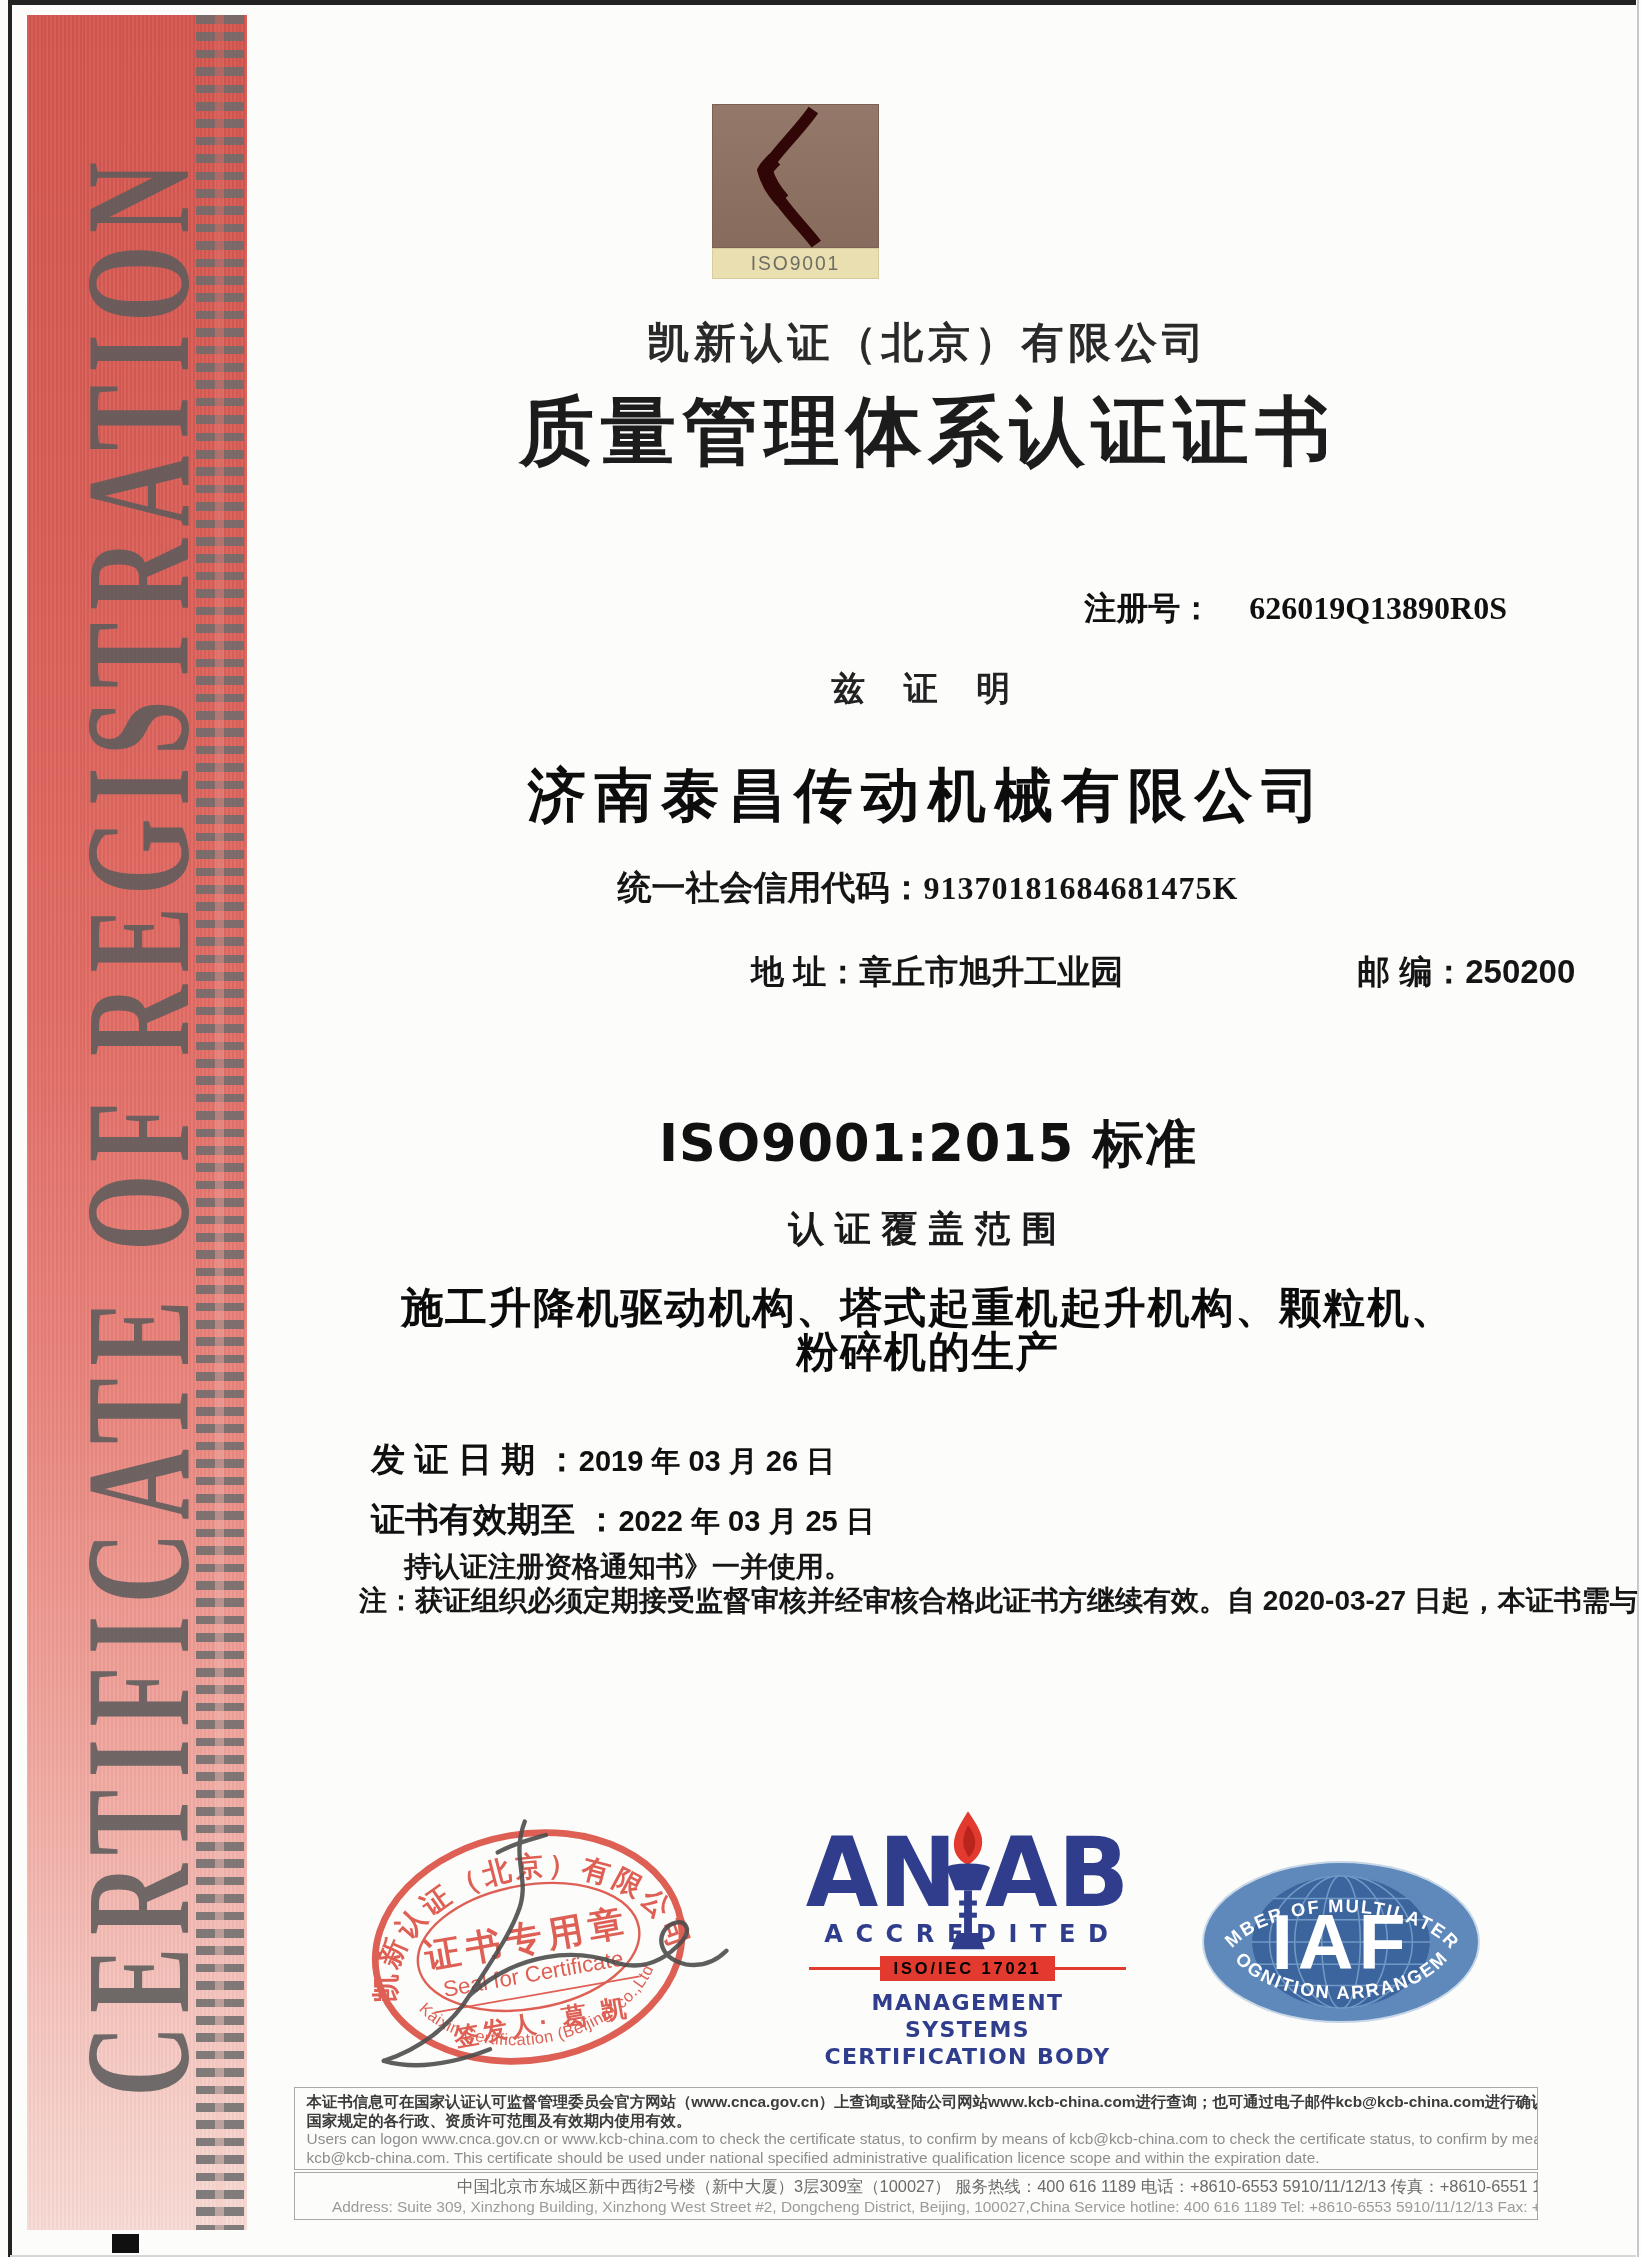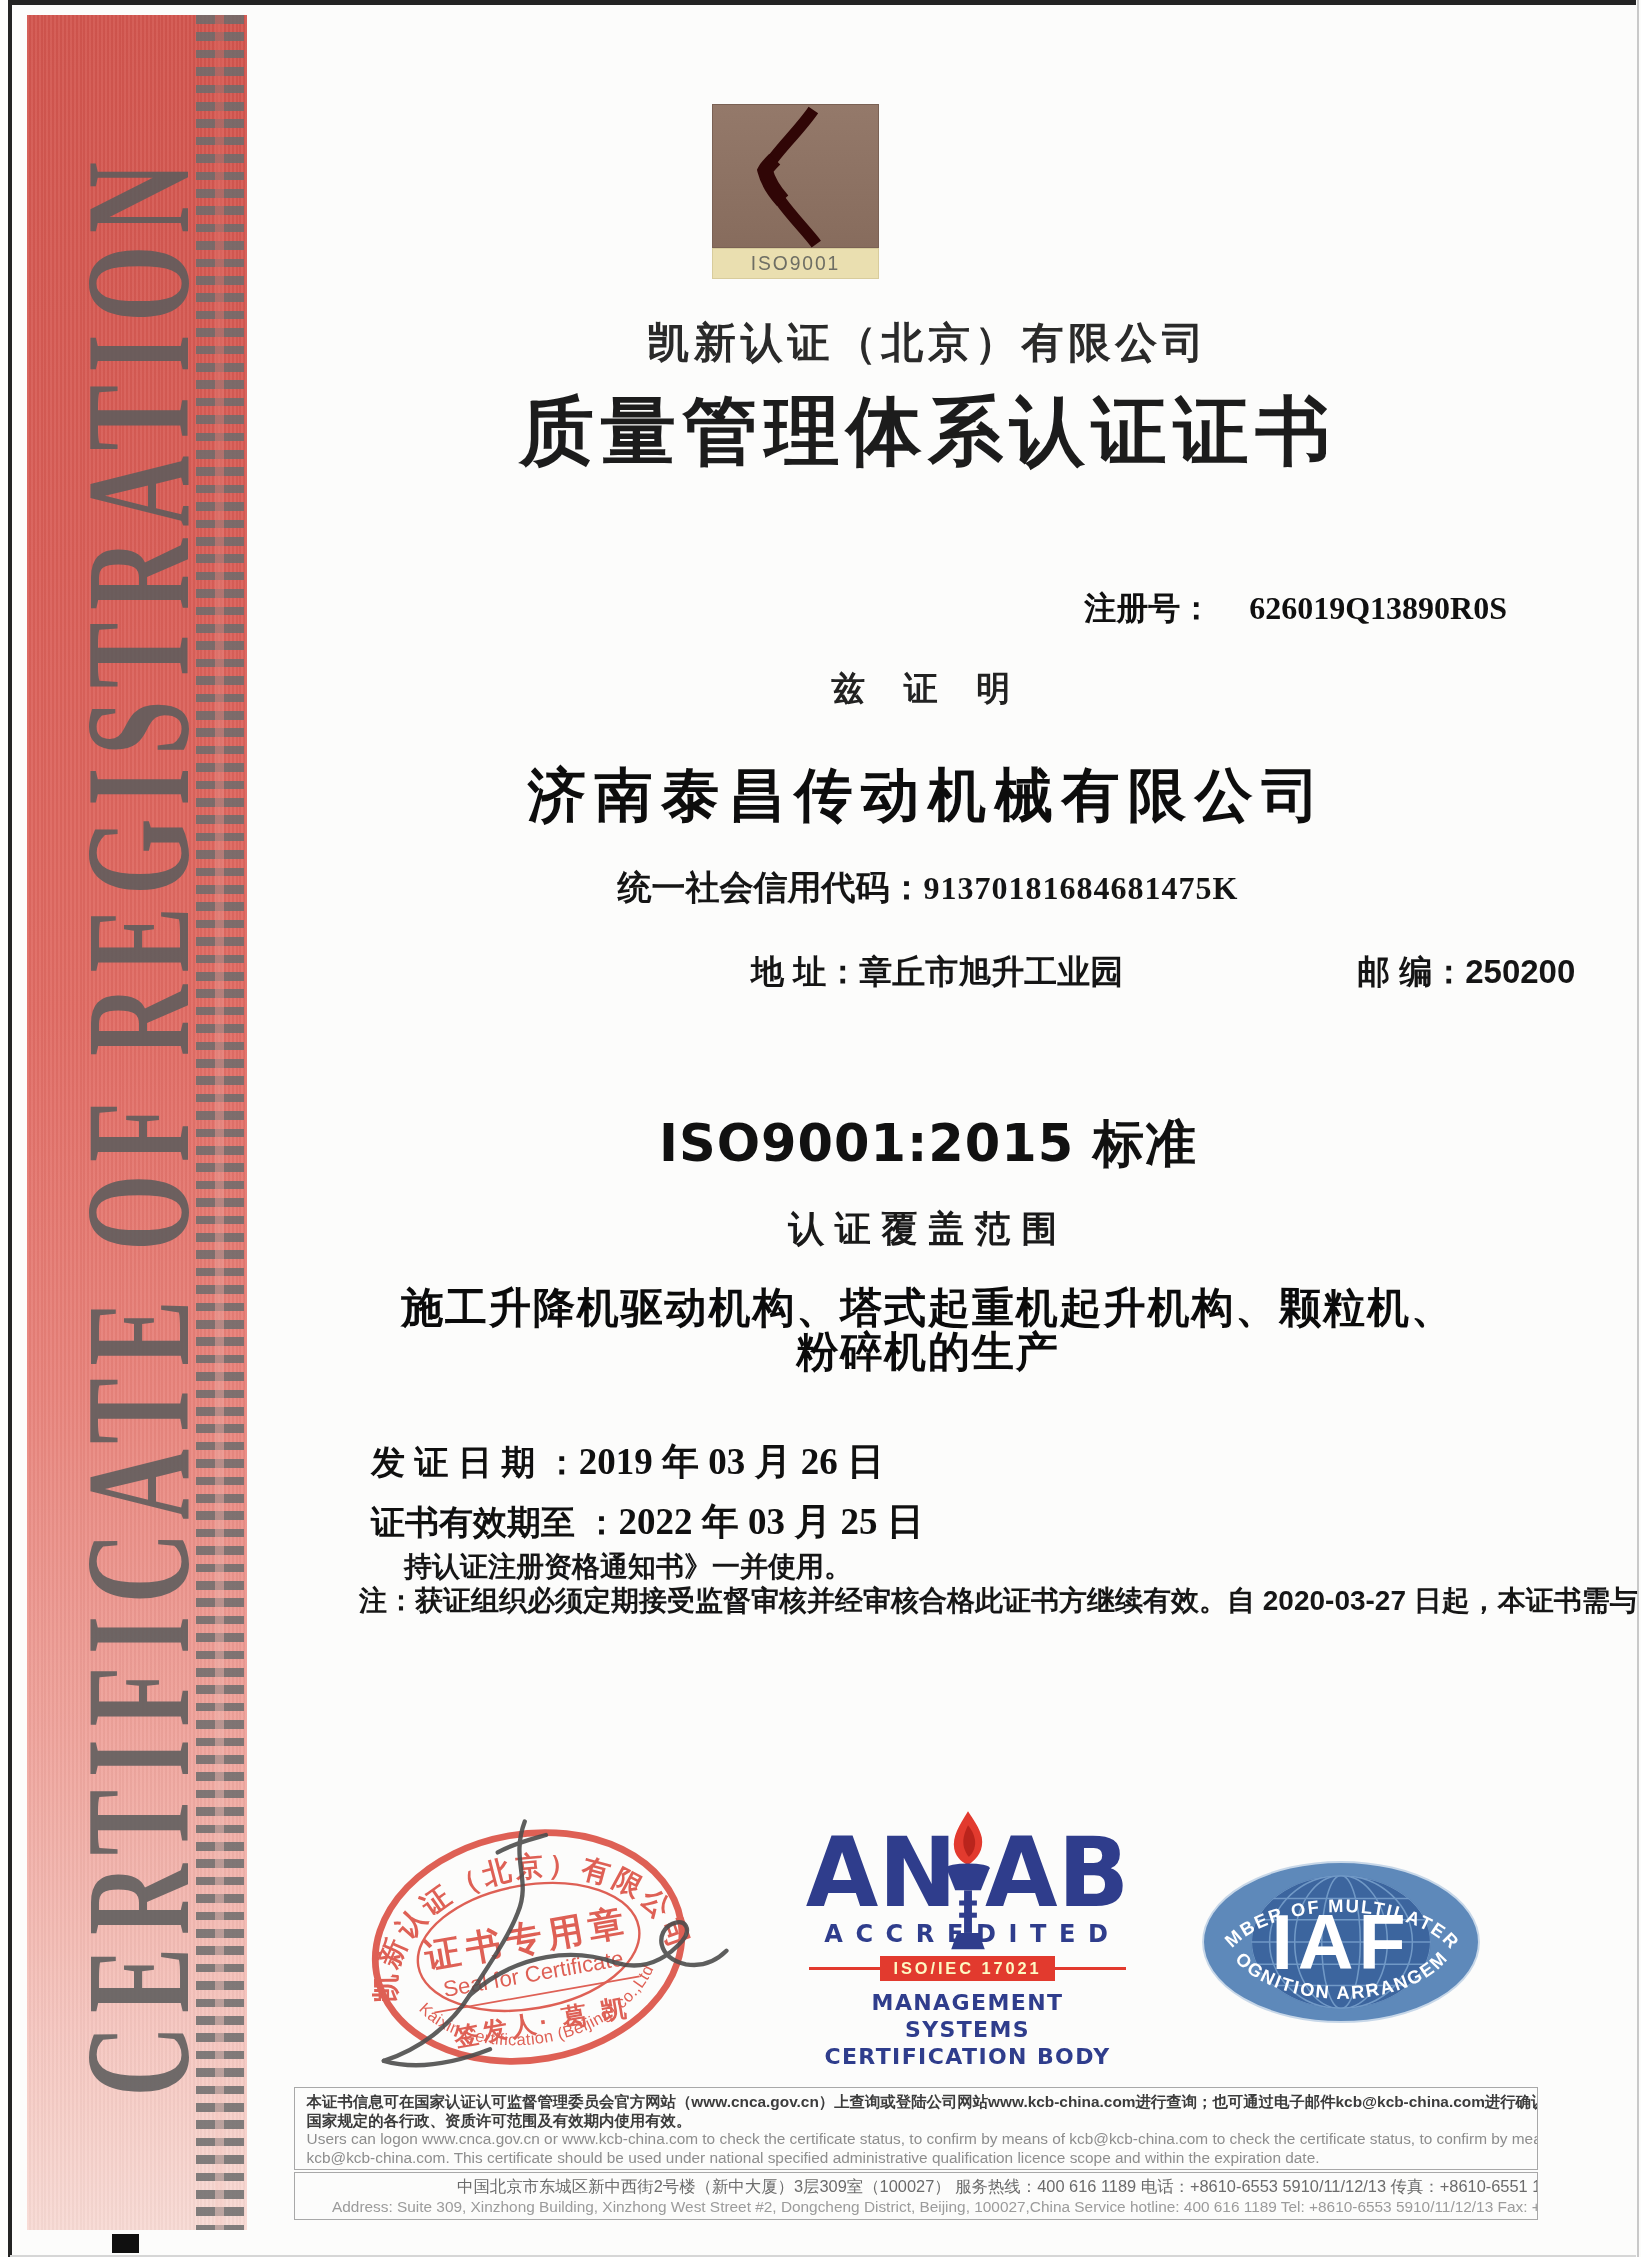--- a/index.html
+++ b/index.html
@@ -58,39 +58,39 @@
   .conform  { top:1047px; font-size:36px; font-weight:bold; letter-spacing:8.7px; }
   .standard { top:1110px; font-size:51px; font-weight:bold; font-family:"DejaVu Sans", sans-serif;
               letter-spacing:1px; color:#111; }
   .scopehead{ top:1205px; font-size:36px; font-weight:bold; letter-spacing:10.6px; }
   .scope1   { top:1280px; font-size:42px; font-weight:bold; letter-spacing:1.9px; color:#0b0b0b; }
   .scope2   { top:1324px; font-size:42px; font-weight:bold; letter-spacing:1.9px; color:#0b0b0b; }
 
   .daterow  { position:absolute; left:371px; font-size:34px; font-weight:bold; color:#101010; }
   .issue    { top:1437px; }
   .valid    { top:1497px; }
-  .daterow .dval { font-family:Liberation Serif, serif; font-size:37px; }
+  .daterow .dval { font-family:Liberation Sans, sans-serif; font-size:29px; }
 
   .note1 { left:359px; top:1582px; width:1149px; font-size:28px; font-weight:bold; color:#161616; white-space:nowrap; }
   .note2 { left:404px; top:1548px; width:1062px; font-size:28px; font-weight:bold; color:#161616; }
 
   
   .sealwrap { left:324px; top:1804px; width:415px; height:338px; }
 
   .anab { left:809px; top:1825px; width:317px; height:222px; text-align:center; }
   .anab-word { position:relative; display:flex; justify-content:center; align-items:flex-end; height:89px;
       font-family:"DejaVu Sans", sans-serif; font-weight:bold; font-size:92px; line-height:83px;
       color:#2f3d8c; transform:scale(1.02,1.05); }
   .anab-gap { display:inline-block; width:29px; }
   .anab-torch { position:absolute; left:50%; top:-13.5px; transform:translateX(-50%); }
   .anab-accredited { margin-top:5.8px; font-size:24px; font-weight:bold; letter-spacing:12.6px; padding-left:9.7px;
       color:#2f3d8c; font-family:"DejaVu Sans", sans-serif; }
   .anab-band { display:flex; align-items:center; margin-top:8.7px; }
   .anab-rule { flex:1; height:2.9px; background:#e23a2e; }
-  .anab-chip { background:#e23a2e; color:#fef9c3; font-size:16.4px; font-weight:bold; letter-spacing:2.9px;
+  .anab-chip { background:#e23a2e; color:#000000; font-size:16.4px; font-weight:bold; letter-spacing:2.9px;
       padding:2.9px 13.5px; white-space:nowrap; }
   .anab-l1, .anab-l2 { font-size:22px; font-weight:bold; letter-spacing:1.4px; color:#2f3d8c;
       font-family:"DejaVu Sans", sans-serif; line-height:27px; }
   .anab-l1 { margin-top:7.7px; }
 
   .iaf { left:1201px; top:1860px; width:280px; height:164px; }
 
   
   .fbox1 { left:294px; top:2087px; width:1244px; height:83px; border:1.9px solid #a8a8a8;
       box-sizing:border-box; padding:3.9px 0 0 11.6px; overflow:hidden; white-space:nowrap; }

